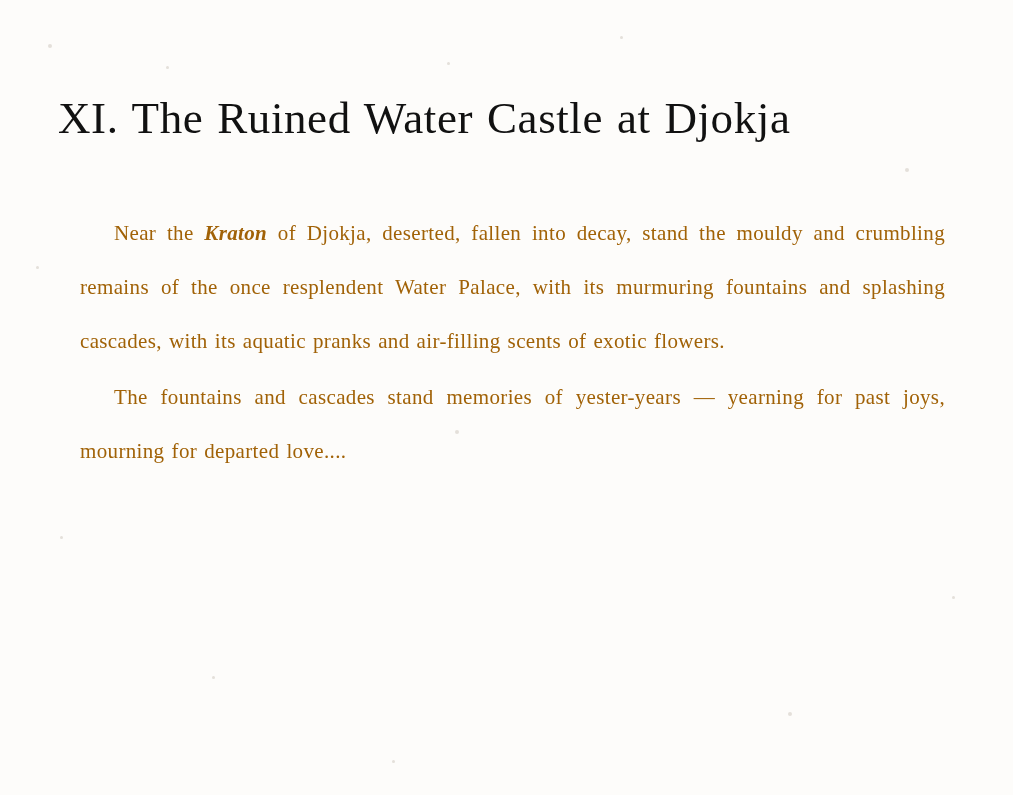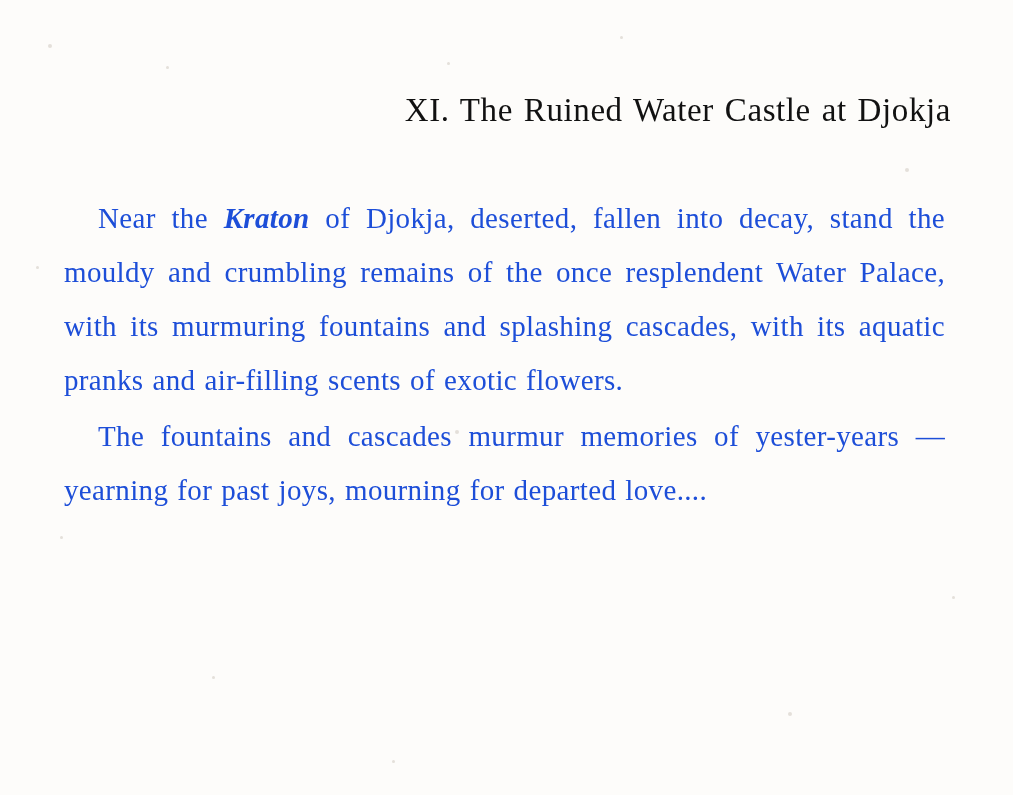--- a/index.html
+++ b/index.html
@@ -24,40 +24,40 @@
   }
   
   .speckle {
     position: absolute;
     background: #cfc9c0;
     border-radius: 50%;
     opacity: .55;
     pointer-events: none;
   }
   .chapter-title {
-    text-align: right;
+    text-align: left;
     font-family: "Liberation Serif", serif;
-    font-size: 33px;
+    font-size: 45px;
     font-weight: 400;
     letter-spacing: 0.6px;
     word-spacing: 2px;
     margin: 14px 0 0 0;
     color: #111;
   }
   .body-text {
     margin-top: 62px;
     padding: 0 6px;
   }
   .para {
-    font-size: 29px;
+    font-size: 21px;
     line-height: 54px;
     text-align: justify;
     text-justify: inter-word;
-    margin: 0 0 2px 0;
-    color: #1d4ed8;
+    margin: 0 0 2px 16px;
+    color: #a16207;
     letter-spacing: 0.35px;
     word-spacing: 1.5px;
   }
   .para .indent {
     display: inline-block;
     width: 34px;
   }
   .para em {
     font-style: italic;
     font-weight: 600;
@@ -87,17 +87,17 @@
   <h1 class="chapter-title">XI. The Ruined Water Castle at Djokja</h1>
 
   <div class="body-text">
 
     <p class="para">
       <span class="indent"></span><span>Near the </span><em>Kraton</em><span> of Djokja, deserted, fallen into decay, stand the mouldy and crumbling remains of the once resplendent Water Palace, with its murmuring fountains and splashing cascades, with its aquatic pranks and air-filling scents of exotic flowers.</span>
     </p>
 
 
     <p class="para last-line-left">
-      <span class="indent"></span><span>The fountains and cascades murmur memories of yester-years — yearning for past joys, mourning for departed love....</span>
+      <span class="indent"></span><span>The fountains and cascades stand memories of yester-years — yearning for past joys, mourning for departed love....</span>
     </p>
 
   </div>
 </div>
 
 </body></html>

